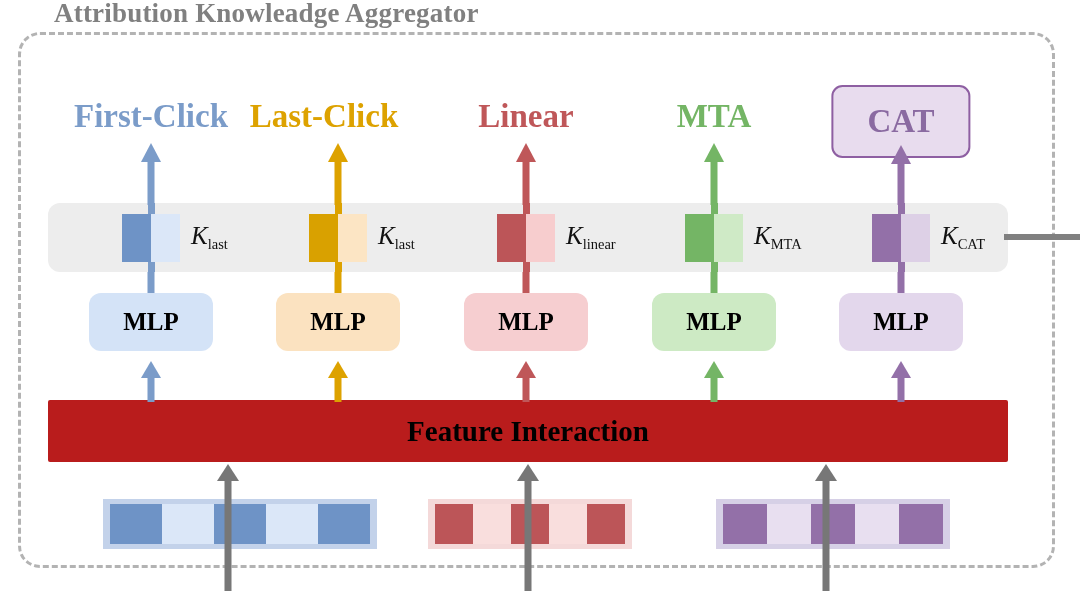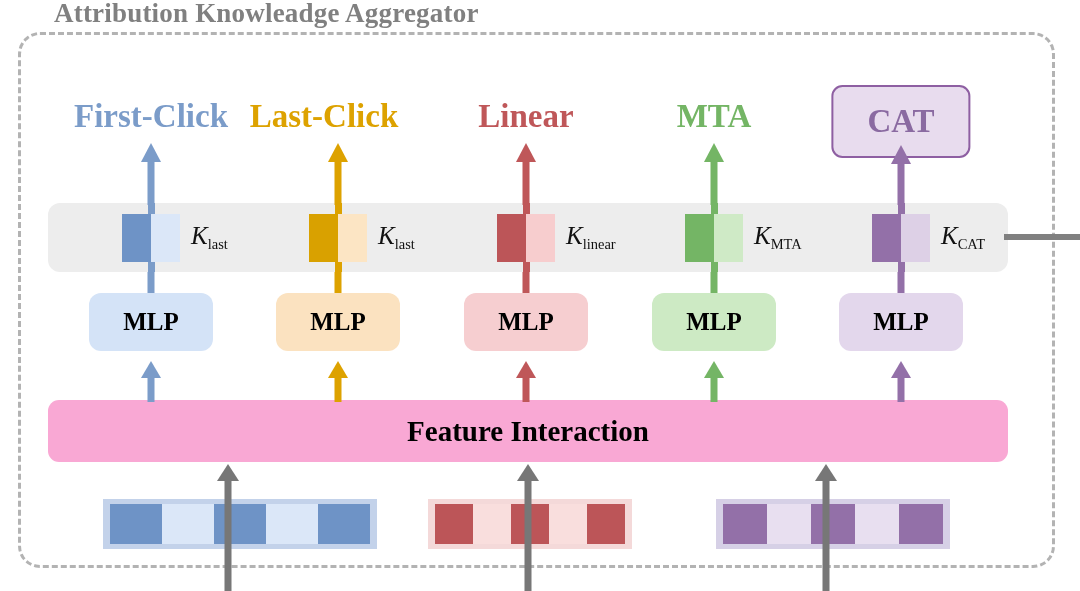--- a/index.html
+++ b/index.html
@@ -134,22 +134,22 @@
     color: #000000;
     transform: translateX(-50%);
     box-sizing: border-box;
   }
 
   
   #feature-interaction {
     position: absolute;
     left: 48px; top: 400px;
     width: 960px; height: 62px;
-    background: #f9a8d4;
-    border-radius: 11px;
+    background: #b91c1c;
+    border-radius: 2px;
     display: flex;
     align-items: center;
     justify-content: center;
     font-size: 29px;
     font-weight: bold;
     color: #000000;
   }
 
   
   .embed-block {

